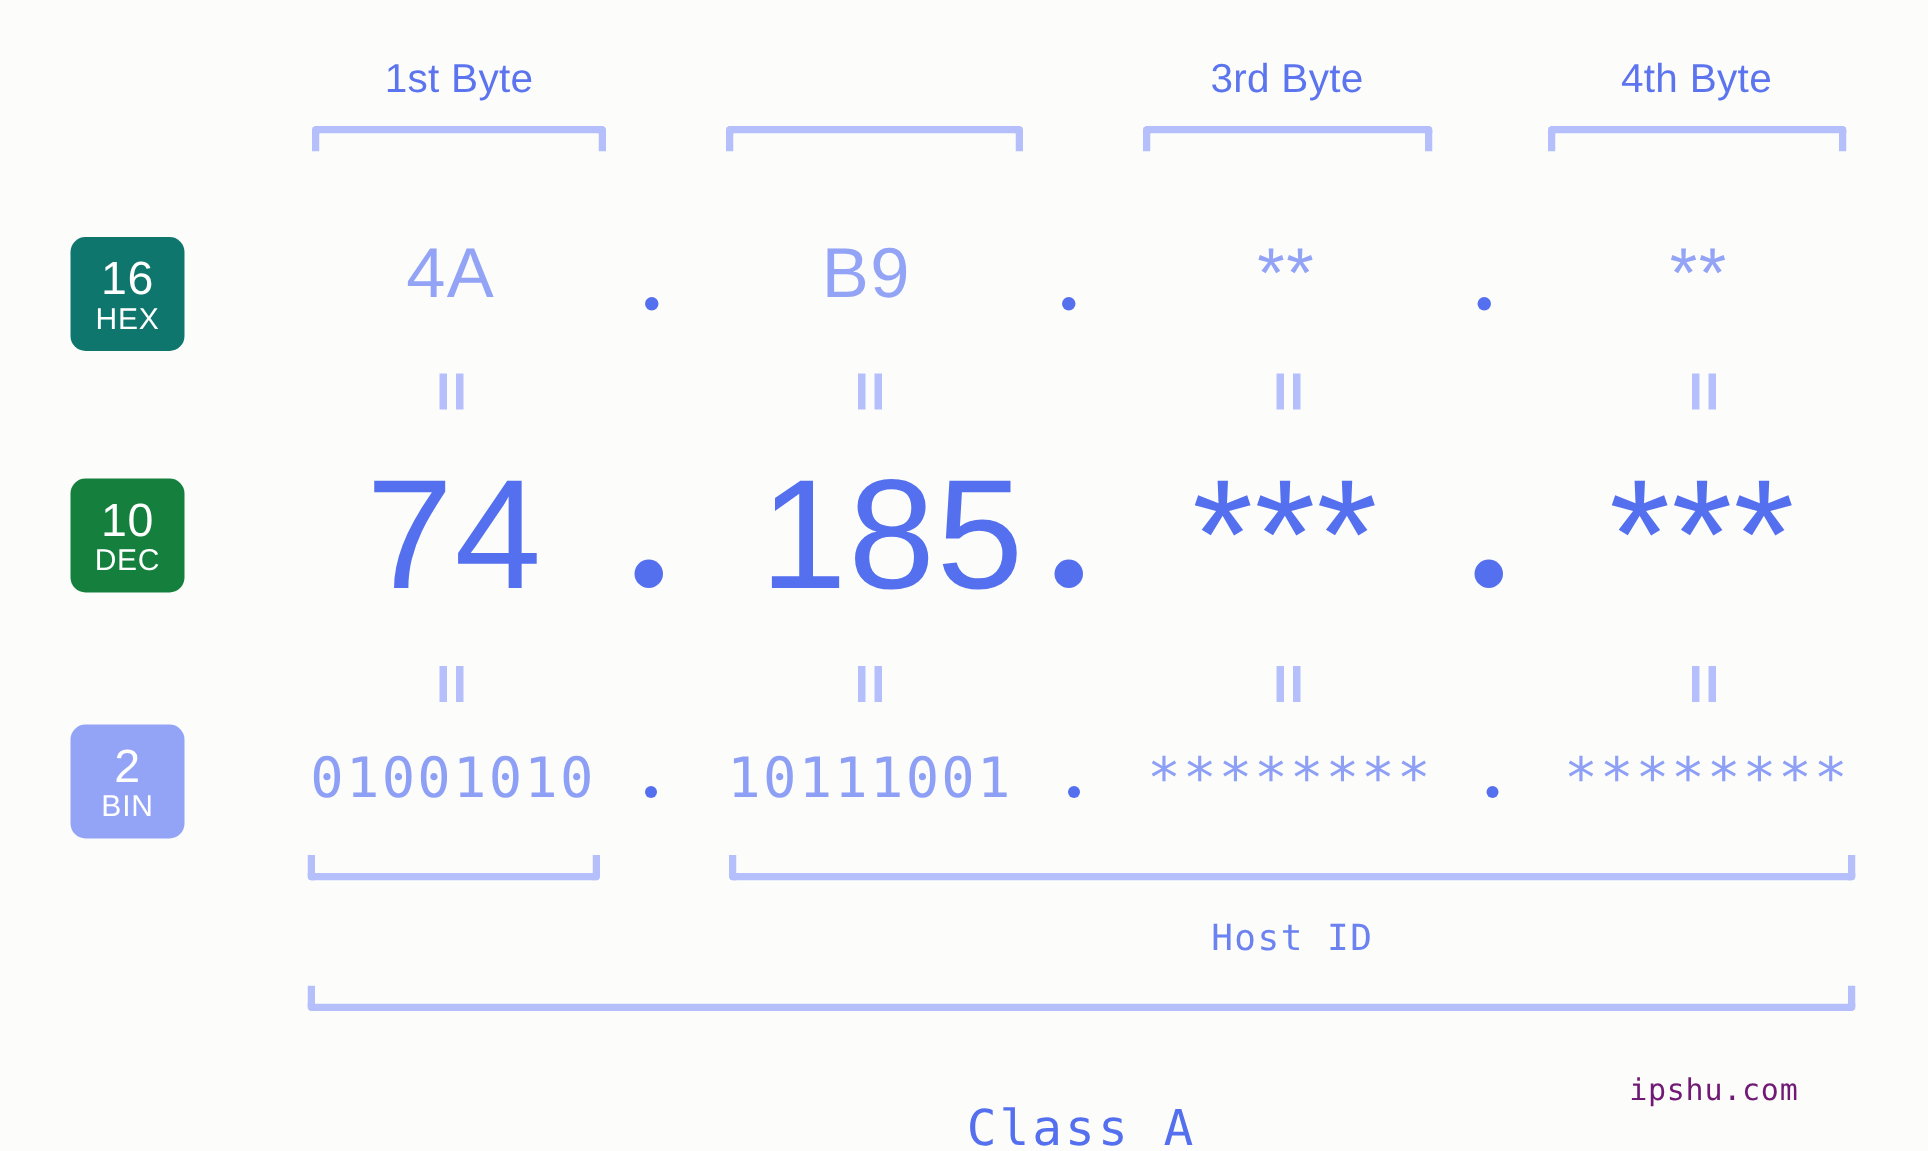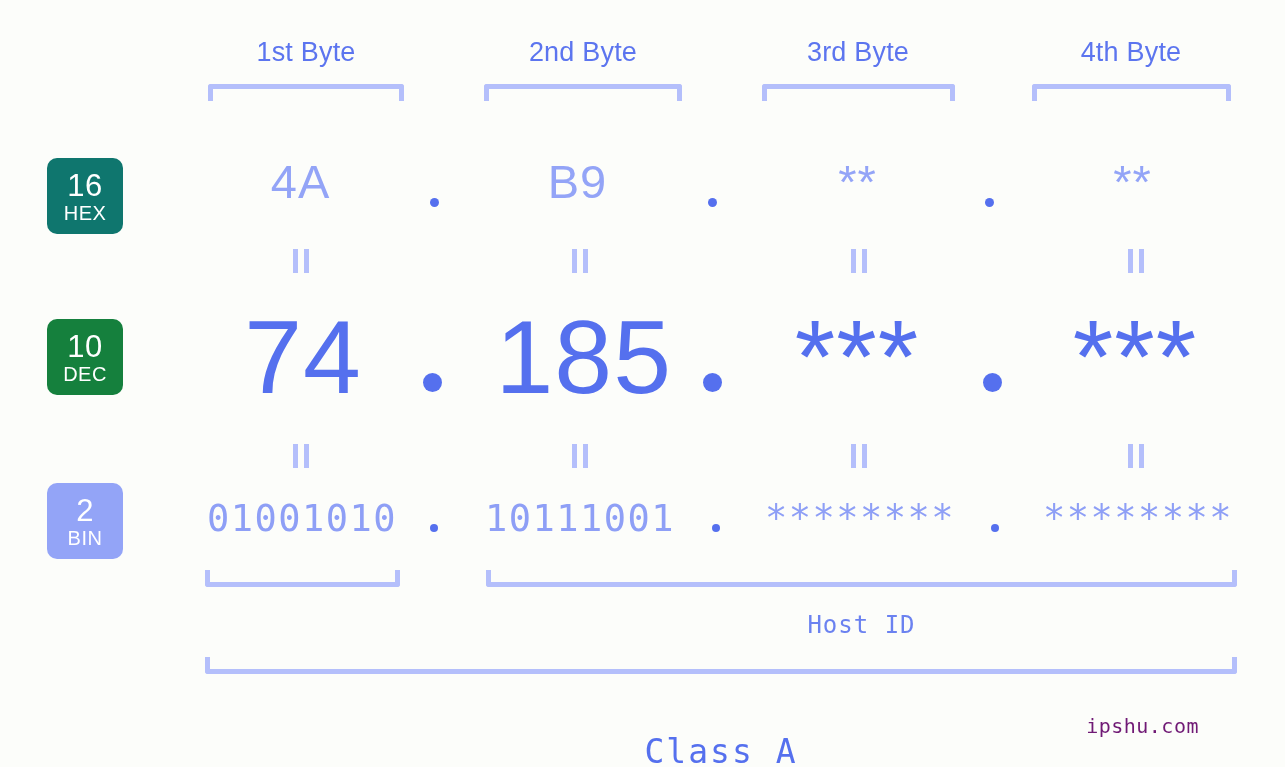--- a/index.html
+++ b/index.html
@@ -173,21 +173,20 @@
     font-family: "DejaVu Sans Mono", monospace;
     letter-spacing: 0.5px;
   }
 </style>
 </head>
 <body>
 
 <div class="stage">
 
   <div class="byte-label" style="left:188px;width:236px;">1st Byte</div>
-  <div class="byte-label" style="left:465px;width:236px;">2nd Byte</div>
   <div class="byte-label" style="left:740px;width:236px;">3rd Byte</div>
   <div class="byte-label" style="left:1013px;width:236px;">4th Byte</div>
 
   <div class="bracket bracket-down" style="left:208px;top:84px;width:196px;"></div>
   <div class="bracket bracket-down" style="left:484px;top:84px;width:198px;"></div>
   <div class="bracket bracket-down" style="left:762px;top:84px;width:193px;"></div>
   <div class="bracket bracket-down" style="left:1032px;top:84px;width:199px;"></div>
 
   <div class="base-badge" style="top:158px;background:#0f766e;">
     <span class="num">16</span>
@@ -225,21 +224,21 @@
       <i class="b"></i>
     </div>
   <div class="eq" style="left:1128px;top:249px;">
       <i class="a"></i>
       <i class="b"></i>
     </div>
 
   <div class="row-dec">
     <div class="val" style="left:188px;width:230px;">74</div>
     <div class="dot dot-dec" style="left:423px;"></div>
-    <div class="val" style="left:442px;width:230px;text-align:right;">185</div>
+    <div class="val" style="left:480px;width:230px;">185</div>
     <div class="dot dot-dec" style="left:703px;"></div>
     <div class="val" style="left:742px;width:230px;">***</div>
     <div class="dot dot-dec" style="left:983px;"></div>
     <div class="val" style="left:1020px;width:230px;">***</div>
   </div>
 
   <div class="eq" style="left:293px;top:444px;">
       <i class="a"></i>
       <i class="b"></i>
     </div>

